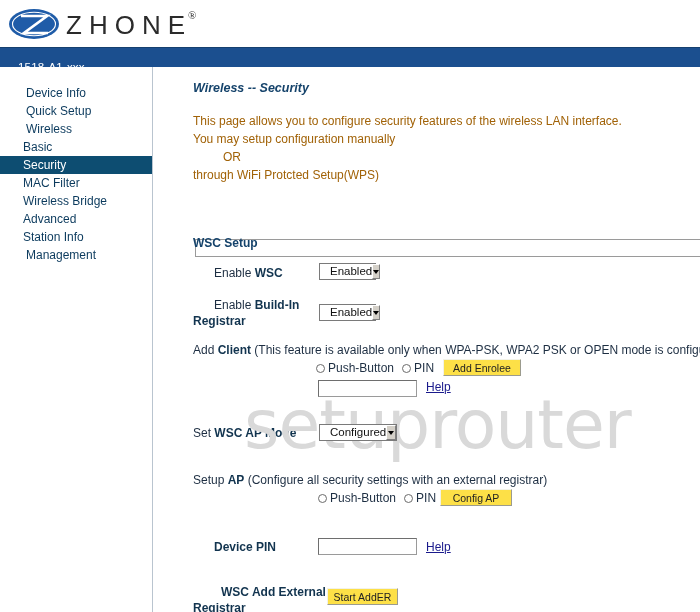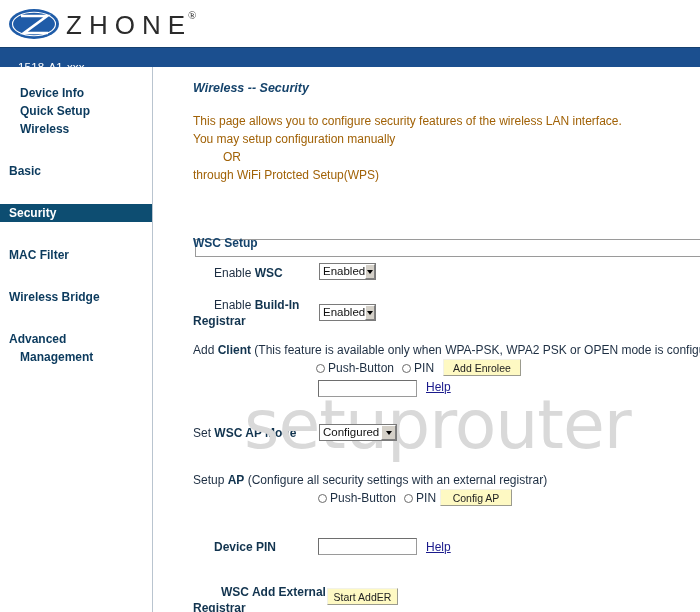--- a/index.html
+++ b/index.html
@@ -45,25 +45,25 @@
 
   
   .sidebar {
     position:absolute; left:0; top:67px; width:153px; height:545px;
     background:#ffffff;
     border-right:1px solid #b9c4cf;
   }
   .nav { position:absolute; left:0; top:17px; width:153px; }
   .nav-item {
     display:block; width:153px; height:18px; line-height:18px;
-    font-size:12px; font-weight:bold; color:#0b3a5d;
+    font-size:12px; font-weight:normal; color:#0b3a5d;
     white-space:nowrap; cursor:pointer;
-    padding-left:20px;
-  }
-  .nav-item.child { padding-left:9px; font-weight:bold;margin-top:24px; }
+    padding-left:26px;
+  }
+  .nav-item.child { padding-left:23px; font-weight:normal; }
   .nav-item.selected {
     background:#0d4d71; color:#ffffff;
     width:152px;
   }
 
   
   .content {
     position:absolute; left:154px; top:67px;
     width:546px; height:545px;
     background:#ffffff;
@@ -101,21 +101,21 @@
   }
   .row-label b { font-weight:bold; color:#12344f; }
 
   
   .ddl {
     position:absolute; height:17px;
     border:1px solid #7a7a7a;
     background:#ffffff;
     font-size:11.5px; color:#111;
     display:flex; align-items:center;
-    padding-left:3px;
+    padding-left:10px;
     cursor:pointer;
   }
   .ddl .val { flex:1; white-space:nowrap; line-height:15px; }
   .ddl .arrow {
     width:15px; height:15px; margin-right:0px;
     background:#d4d0c8;
     border:1px solid #ffffff;
     border-right-color:#808080; border-bottom-color:#808080;
     display:flex; align-items:center; justify-content:center;
   }
@@ -128,21 +128,21 @@
 
   .txt {
     position:absolute; height:17px;
     border:1px solid #9a9a9a;
     border-top-color:#6e6e6e; border-left-color:#6e6e6e;
     background:#ffffff;
   }
 
   .btn {
     position:absolute; height:17px;
-    background:#fef9c3;
+    background:#fde047;
     border:1px solid #9b9b8e;
     border-top-color:#f2f2e8; border-left-color:#f2f2e8;
     font-size:10.5px; color:#222;
     display:flex; align-items:center; justify-content:center;
     white-space:nowrap; cursor:pointer;
   }
 
   .radio-grp { position:absolute; font-size:12px; color:#1d2e42; white-space:nowrap; }
   .radio {
     display:inline-block; width:9px; height:9px;
@@ -192,20 +192,21 @@
   <div class="sidebar">
     <div class="nav" id="nav">
         <div class="nav-item">Device Info</div>
         <div class="nav-item">Quick Setup</div>
         <div class="nav-item">Wireless</div>
         <div class="nav-item child">Basic</div>
         <div class="nav-item child selected">Security</div>
         <div class="nav-item child">MAC Filter</div>
         <div class="nav-item child">Wireless Bridge</div>
         <div class="nav-item child">Advanced</div>
+        <div class="nav-item child">Station Info</div>
         <div class="nav-item">Management</div>
       </div>
   </div>
 
   <div class="content">
 
     <div class="page-title">Wireless -- Security</div>
 
     <div class="intro">
       <p>This page allows you to configure security features of the wireless LAN interface.</p>

